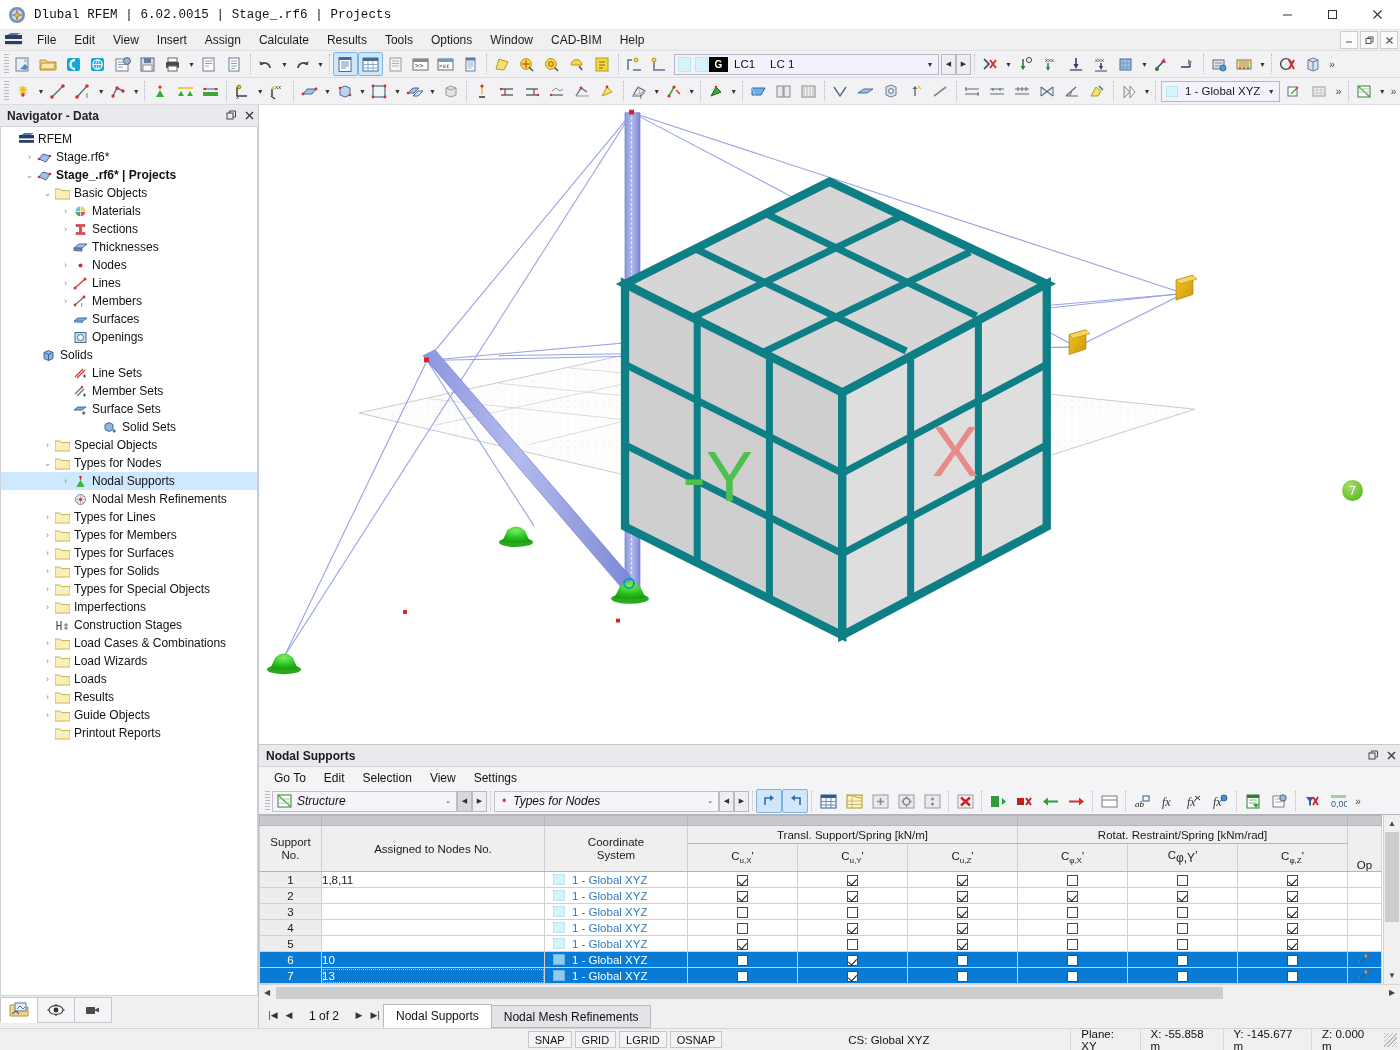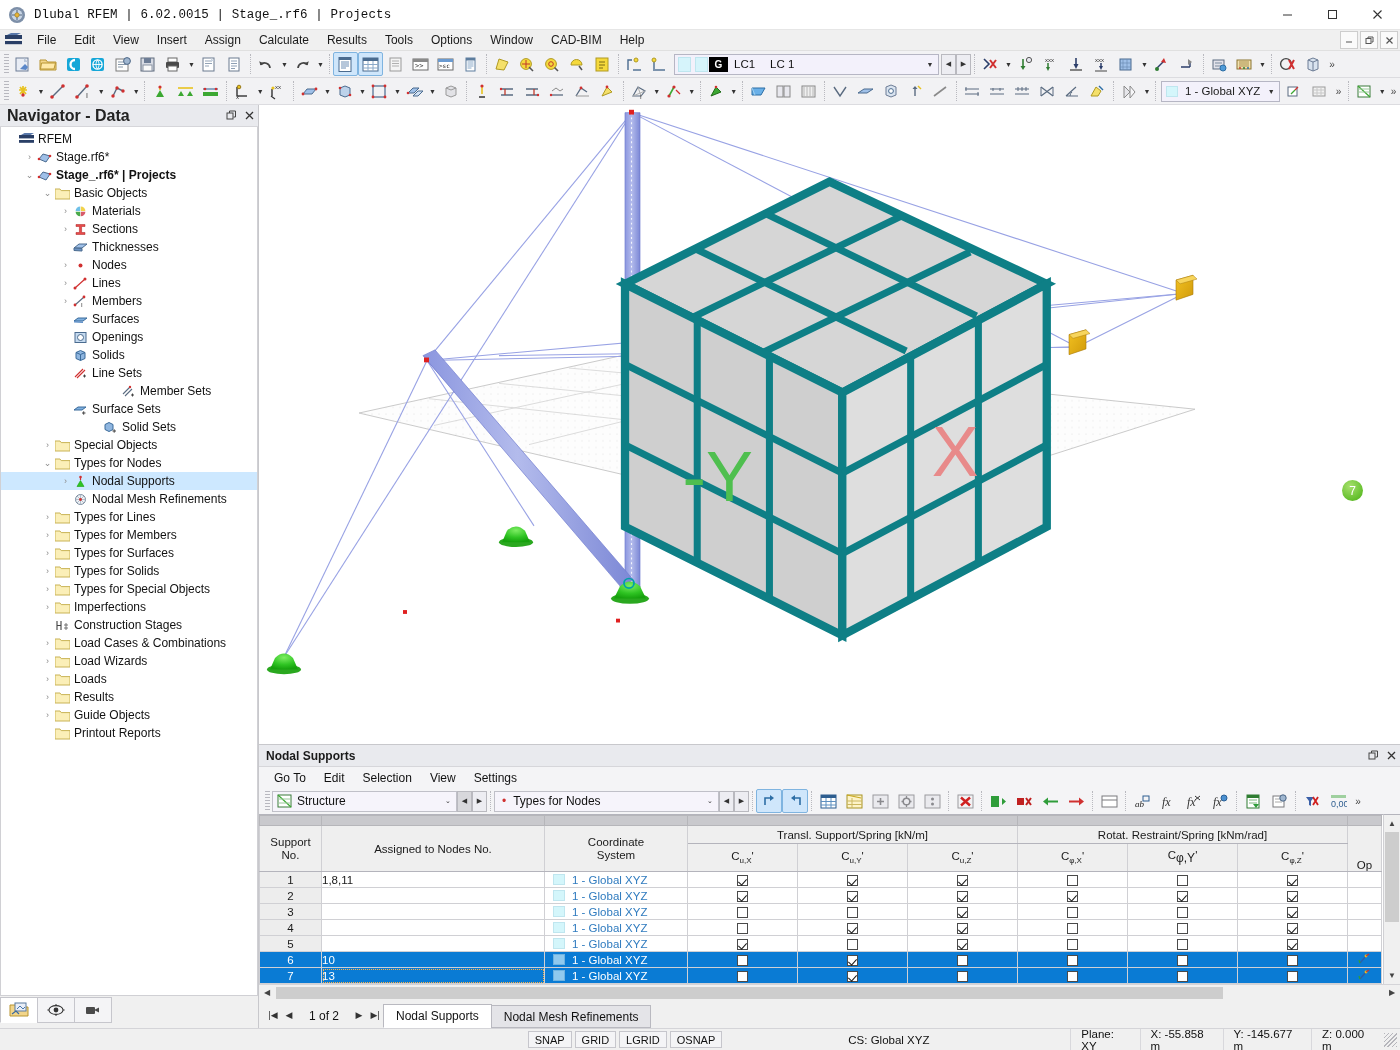--- a/index.html
+++ b/index.html
@@ -64,21 +64,21 @@
   .cs-box{ display:flex;align-items:center;height:21px;border:1px solid #b6b6c4;background:#f3f1fb;width:130px;margin:0 2px;}
 
   
   .body { flex:1; display:flex; min-height:0; }
 
   
   .nav { width:259px; flex:0 0 259px; display:flex;flex-direction:column; background:#f0f0f0;
          border-right:1px solid #c8c8cc;}
   .nav-head{ height:22px;background:#e9eaee;display:flex;align-items:center;
              border-bottom:1px solid #d6d6da; padding-left:7px;}
-  .nav-head .t{font-size:16px;font-weight:bold;color:#222;flex:1;}
+  .nav-head .t{font-size:12px;font-weight:bold;color:#222;flex:1;}
   .nav-head .b{width:18px;height:18px;display:flex;align-items:center;justify-content:center;color:#333;font-size:11px;}
   .nav-tree{ flex:1; background:#fff; overflow:hidden; padding-top:3px; border:1px solid #d0d0d4;
              border-top:none; border-bottom:none;}
   .tr{ height:18px; display:flex; align-items:center; white-space:nowrap; padding-left:4px;}
   .tr.sel{ background:#cde8ff; }
   .tw{ width:13px;height:13px;display:flex;align-items:center;justify-content:center;
        color:#8a8a8a;font-size:9px;flex:0 0 13px;}
   .ti{ width:17px;height:15px;display:flex;align-items:center;justify-content:center;flex:0 0 17px;margin-right:3px;}
   .tl{ font-size:12px;color:#111; }
   .tl.b{ font-weight:bold; }
@@ -97,21 +97,21 @@
   
   .tablepanel{ flex:0 0 262px; display:flex;flex-direction:column; border-top:1px solid #c8c8cc;
                background:#f4f4f6;}
   .tp-head{ height:22px;background:#e9eaee;display:flex;align-items:center;padding-left:7px;
             border-bottom:1px solid #d6d6da;}
   .tp-head .t{ font-size:12px;font-weight:bold;color:#1a1a1a;flex:1;}
   .tp-head .b{width:18px;height:18px;display:flex;align-items:center;justify-content:center;color:#333;font-size:11px;}
   .tp-menu{ height:21px;background:#f4f4f6;display:flex;align-items:center;padding-left:6px;}
   .tp-menu .mi{ padding:1px 9px;font-size:12px;color:#111;}
   .tp-tools{ height:26px;background:#f4f4f6;display:flex;align-items:center;padding-left:4px;}
-  .tsel{ display:flex;align-items:center;height:21px;border:1px solid #c0c0c8;background:#f6f4fb;}
+  .tsel{ display:flex;align-items:center;height:21px;border:1px solid #c0c0c8;background:#f6f4fb;font-style:italic;}
   .tsel .lbl{font-size:12px;color:#111;padding:0 8px 0 5px;}
   .ttbtn{ width:26px;height:24px;display:flex;align-items:center;justify-content:center;
           border:1px solid transparent;border-radius:2px;}
   .ttbtn.on{ background:#cfe6fb;border:1px solid #7fb4e0;}
 
   
   .gridwrap{ flex:1; display:flex; min-height:0; }
   .grid{ flex:1; overflow:hidden; background:#fff; border-top:1px solid #b4b4bc; position:relative;}
   table.g{ border-collapse:collapse; table-layout:fixed; width:1112px; font-size:11.5px;}
   table.g th, table.g td{ border:1px solid #d0d0d4; padding:0; height:16px; }
@@ -949,41 +949,41 @@
           <div class="tr" style="padding-left: 58px;">
             <div class="tw"></div>
             <div class="ti">
               <svg width="15" height="13" viewBox="0 0 15 13">
                 <rect x="2" y="1.5" width="11" height="10" fill="#c6dbf0" stroke="#4a6b8f"></rect>
                 <circle cx="7.5" cy="6.5" r="3" fill="#fff" stroke="#4a6b8f"></circle>
               </svg>
             </div>
             <div class="tl">Openings</div>
           </div>
+          <div class="tr" style="padding-left: 26px;">
+            <div class="tw"></div>
+            <div class="ti">
+              <svg width="15" height="13" viewBox="0 0 15 13">
+                <path d="M3 3.5l4.5-2 4.5 2v6l-4.5 2-4.5-2z" fill="#8fb6e0" stroke="#3a6a9a"></path>
+                <path d="M3 3.5l4.5 2 4.5-2M7.5 5.5v6" fill="none" stroke="#3a6a9a"></path>
+              </svg>
+            </div>
+            <div class="tl">Solids</div>
+          </div>
           <div class="tr" style="padding-left: 58px;">
             <div class="tw"></div>
             <div class="ti">
               <svg width="15" height="13" viewBox="0 0 15 13">
-                <path d="M3 3.5l4.5-2 4.5 2v6l-4.5 2-4.5-2z" fill="#8fb6e0" stroke="#3a6a9a"></path>
-                <path d="M3 3.5l4.5 2 4.5-2M7.5 5.5v6" fill="none" stroke="#3a6a9a"></path>
-              </svg>
-            </div>
-            <div class="tl">Solids</div>
-          </div>
-          <div class="tr" style="padding-left: 58px;">
-            <div class="tw"></div>
-            <div class="ti">
-              <svg width="15" height="13" viewBox="0 0 15 13">
                 <path d="M2 10L10 2M4 11L12 3" stroke="#d03030" stroke-width="1.1"></path>
                 <path d="M10 9h3M11.5 7.5v3" stroke="#444"></path>
               </svg>
             </div>
             <div class="tl">Line Sets</div>
           </div>
-          <div class="tr" style="padding-left: 58px; margin-left: 48px;">
+          <div class="tr" style="padding-left: 58px;">
             <div class="tw"></div>
             <div class="ti">
               <svg width="15" height="13" viewBox="0 0 15 13">
                 <path d="M2 9L9 2M4 11L11 4" stroke="#5a6b80" stroke-width="1.1"></path>
                 <circle cx="9" cy="2" r="1.2" fill="#d03030"></circle>
                 <path d="M10 10h3M11.5 8.5v3" stroke="#444"></path>
               </svg>
             </div>
             <div class="tl">Member Sets</div>
           </div>

